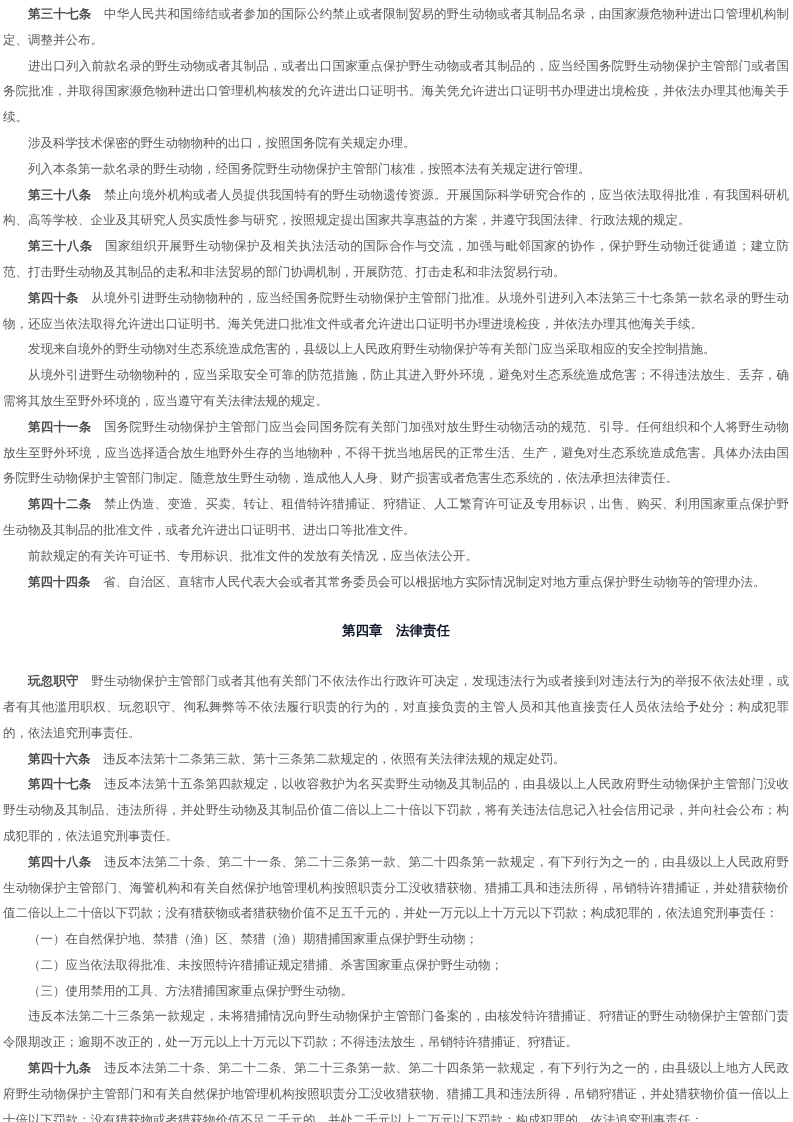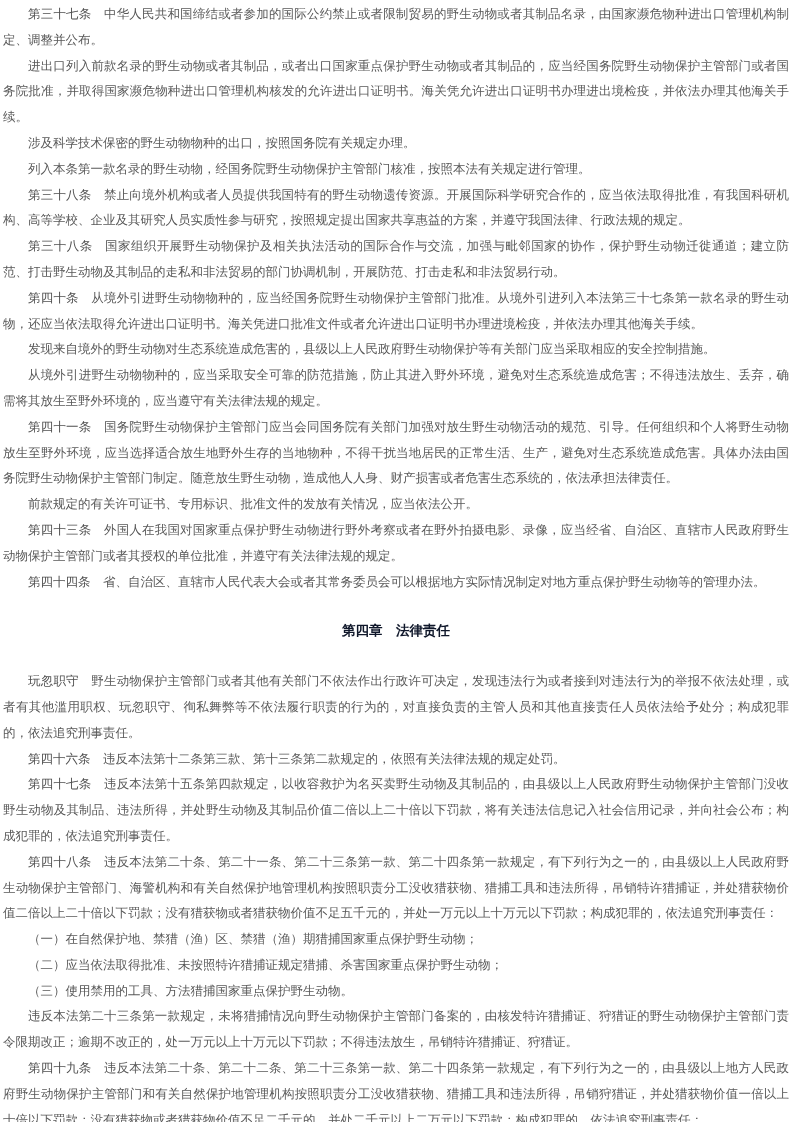--- a/index.html
+++ b/index.html
@@ -21,21 +21,21 @@
     box-sizing: border-box;
     width: 793px;
   }
   p.para {
     margin: 0;
     text-align: justify;
     text-indent: 2em;
     word-break: break-all;
   }
   .art {
-    font-weight: normal;
+    font-weight: bold;
     color: #4f4f4f;
     margin-right: 1em;
   }
   h2.chapter {
     margin: 24px 0;
     text-align: center;
     text-indent: 0;
     font-size: 13.5px;
     font-weight: bold;
     color: #0f172a;
@@ -50,22 +50,22 @@
   <p class="para"><b class="art">第三十七条</b><span>中华人民共和国缔结或者参加的国际公约禁止或者限制贸易的野生动物或者其制品名录，由国家濒危物种进出口管理机构制定、调整并公布。</span></p>
   <p class="para"><span>进出口列入前款名录的野生动物或者其制品，或者出口国家重点保护野生动物或者其制品的，应当经国务院野生动物保护主管部门或者国务院批准，并取得国家濒危物种进出口管理机构核发的允许进出口证明书。海关凭允许进出口证明书办理进出境检疫，并依法办理其他海关手续。</span></p>
   <p class="para"><span>涉及科学技术保密的野生动物物种的出口，按照国务院有关规定办理。</span></p>
   <p class="para"><span>列入本条第一款名录的野生动物，经国务院野生动物保护主管部门核准，按照本法有关规定进行管理。</span></p>
   <p class="para"><b class="art">第三十八条</b><span>禁止向境外机构或者人员提供我国特有的野生动物遗传资源。开展国际科学研究合作的，应当依法取得批准，有我国科研机构、高等学校、企业及其研究人员实质性参与研究，按照规定提出国家共享惠益的方案，并遵守我国法律、行政法规的规定。</span></p>
   <p class="para"><b class="art">第三十八条</b><span>国家组织开展野生动物保护及相关执法活动的国际合作与交流，加强与毗邻国家的协作，保护野生动物迁徙通道；建立防范、打击野生动物及其制品的走私和非法贸易的部门协调机制，开展防范、打击走私和非法贸易行动。</span></p>
   <p class="para"><b class="art">第四十条</b><span>从境外引进野生动物物种的，应当经国务院野生动物保护主管部门批准。从境外引进列入本法第三十七条第一款名录的野生动物，还应当依法取得允许进出口证明书。海关凭进口批准文件或者允许进出口证明书办理进境检疫，并依法办理其他海关手续。</span></p>
   <p class="para"><span>发现来自境外的野生动物对生态系统造成危害的，县级以上人民政府野生动物保护等有关部门应当采取相应的安全控制措施。</span></p>
   <p class="para"><span>从境外引进野生动物物种的，应当采取安全可靠的防范措施，防止其进入野外环境，避免对生态系统造成危害；不得违法放生、丢弃，确需将其放生至野外环境的，应当遵守有关法律法规的规定。</span></p>
   <p class="para"><b class="art">第四十一条</b><span>国务院野生动物保护主管部门应当会同国务院有关部门加强对放生野生动物活动的规范、引导。任何组织和个人将野生动物放生至野外环境，应当选择适合放生地野外生存的当地物种，不得干扰当地居民的正常生活、生产，避免对生态系统造成危害。具体办法由国务院野生动物保护主管部门制定。随意放生野生动物，造成他人人身、财产损害或者危害生态系统的，依法承担法律责任。</span></p>
+  <p class="para"><b class="art">第四十二条</b><span>禁止伪造、变造、买卖、转让、租借特许猎捕证、狩猎证、人工繁育许可证及专用标识，出售、购买、利用国家重点保护野生动物及其制品的批准文件，或者允许进出口证明书、进出口等批准文件。</span></p>
   <p class="para"><span>前款规定的有关许可证书、专用标识、批准文件的发放有关情况，应当依法公开。</span></p>
-  <p class="para"><b class="art">第四十三条</b><span>外国人在我国对国家重点保护野生动物进行野外考察或者在野外拍摄电影、录像，应当经省、自治区、直辖市人民政府野生动物保护主管部门或者其授权的单位批准，并遵守有关法律法规的规定。</span></p>
   <p class="para"><b class="art">第四十四条</b><span>省、自治区、直辖市人民代表大会或者其常务委员会可以根据地方实际情况制定对地方重点保护野生动物等的管理办法。</span></p>
 
   <h2 class="chapter">第四章　法律责任</h2>
 
   <p class="para"><b class="art">玩忽职守</b><span>野生动物保护主管部门或者其他有关部门不依法作出行政许可决定，发现违法行为或者接到对违法行为的举报不依法处理，或者有其他滥用职权、玩忽职守、徇私舞弊等不依法履行职责的行为的，对直接负责的主管人员和其他直接责任人员依法给予处分；构成犯罪的，依法追究刑事责任。</span></p>
   <p class="para"><b class="art">第四十六条</b><span>违反本法第十二条第三款、第十三条第二款规定的，依照有关法律法规的规定处罚。</span></p>
   <p class="para"><b class="art">第四十七条</b><span>违反本法第十五条第四款规定，以收容救护为名买卖野生动物及其制品的，由县级以上人民政府野生动物保护主管部门没收野生动物及其制品、违法所得，并处野生动物及其制品价值二倍以上二十倍以下罚款，将有关违法信息记入社会信用记录，并向社会公布；构成犯罪的，依法追究刑事责任。</span></p>
   <p class="para"><b class="art">第四十八条</b><span>违反本法第二十条、第二十一条、第二十三条第一款、第二十四条第一款规定，有下列行为之一的，由县级以上人民政府野生动物保护主管部门、海警机构和有关自然保护地管理机构按照职责分工没收猎获物、猎捕工具和违法所得，吊销特许猎捕证，并处猎获物价值二倍以上二十倍以下罚款；没有猎获物或者猎获物价值不足五千元的，并处一万元以上十万元以下罚款；构成犯罪的，依法追究刑事责任：</span></p>
   <p class="para"><span>（一）在自然保护地、禁猎（渔）区、禁猎（渔）期猎捕国家重点保护野生动物；</span></p>
   <p class="para"><span>（二）应当依法取得批准、未按照特许猎捕证规定猎捕、杀害国家重点保护野生动物；</span></p>

